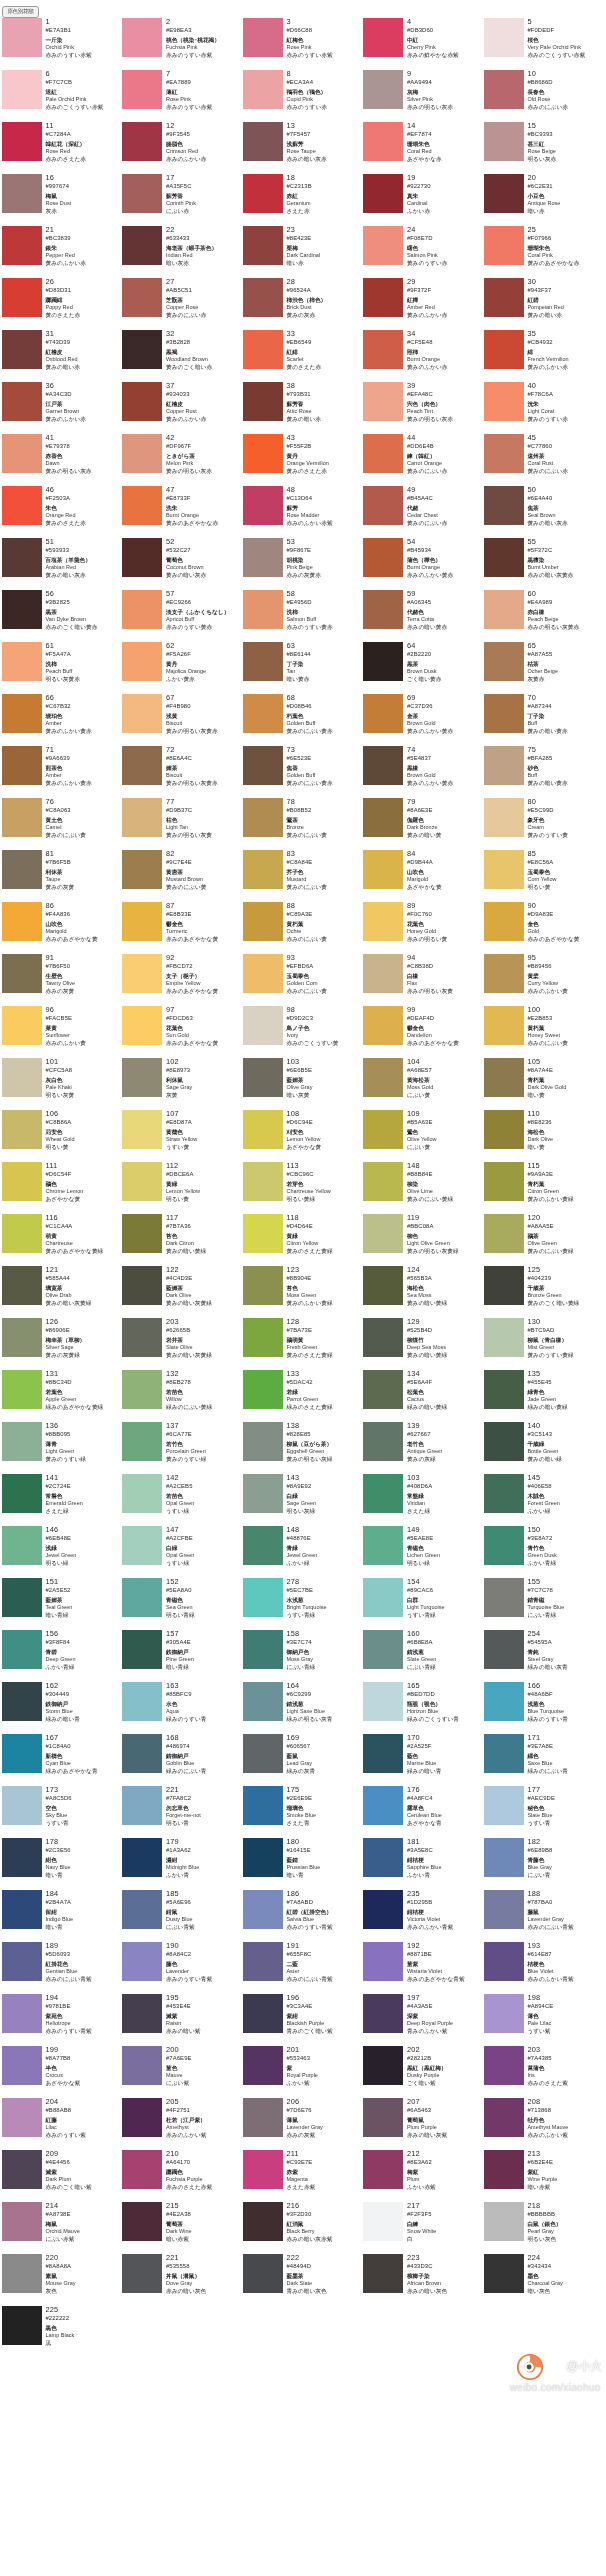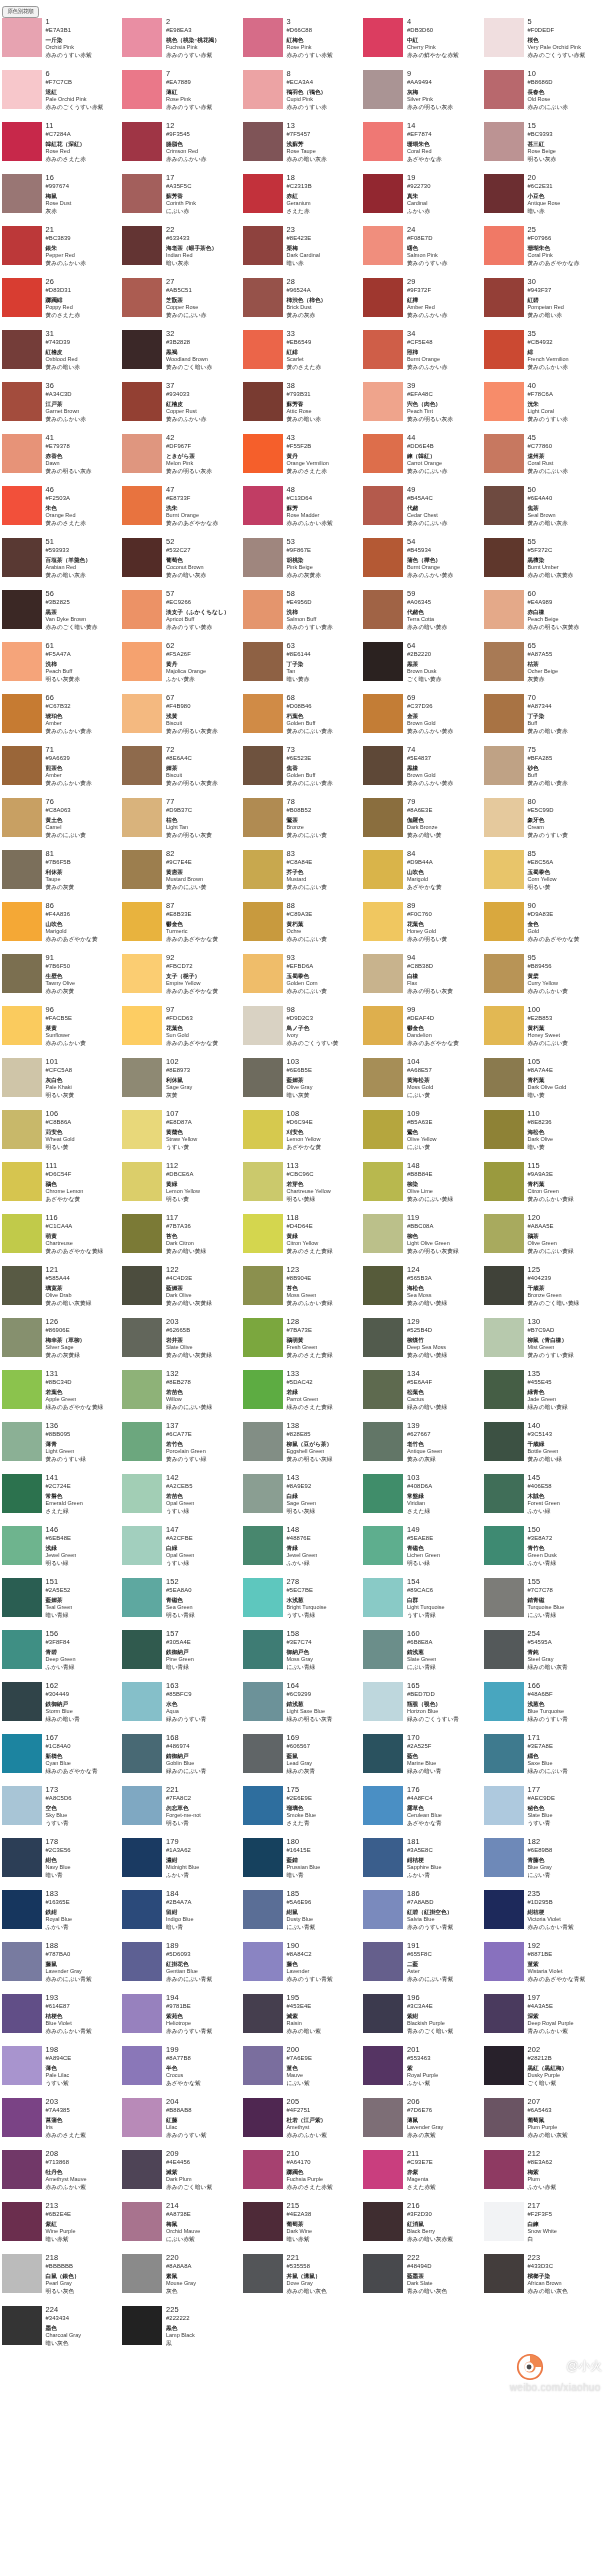--- a/index.html
+++ b/index.html
@@ -1927,30 +1927,20 @@
         <div class="chip" style="background: rgb(110, 137, 184);"></div>
         <div class="meta">
           <div class="c-num">182</div>
           <div class="c-hex">#6E89B8</div>
           <div class="c-ja">青藤色</div>
           <div class="c-en">Blue Gray</div>
           <div class="c-tone">にぶい青</div>
         </div>
       </div>
       <div class="swatch-cell">
-        <div class="chip" style="background: rgb(22, 54, 94);"></div>
-        <div class="meta">
-          <div class="c-num">183</div>
-          <div class="c-hex">#16365E</div>
-          <div class="c-ja">鉄紺</div>
-          <div class="c-en">Royal Blue</div>
-          <div class="c-tone">ふかい青</div>
-        </div>
-      </div>
-      <div class="swatch-cell">
         <div class="chip" style="background: rgb(43, 74, 122);"></div>
         <div class="meta">
           <div class="c-num">184</div>
           <div class="c-hex">#2B4A7A</div>
           <div class="c-ja">留紺</div>
           <div class="c-en">Indigo Blue</div>
           <div class="c-tone">暗い青</div>
         </div>
       </div>
       <div class="swatch-cell">

